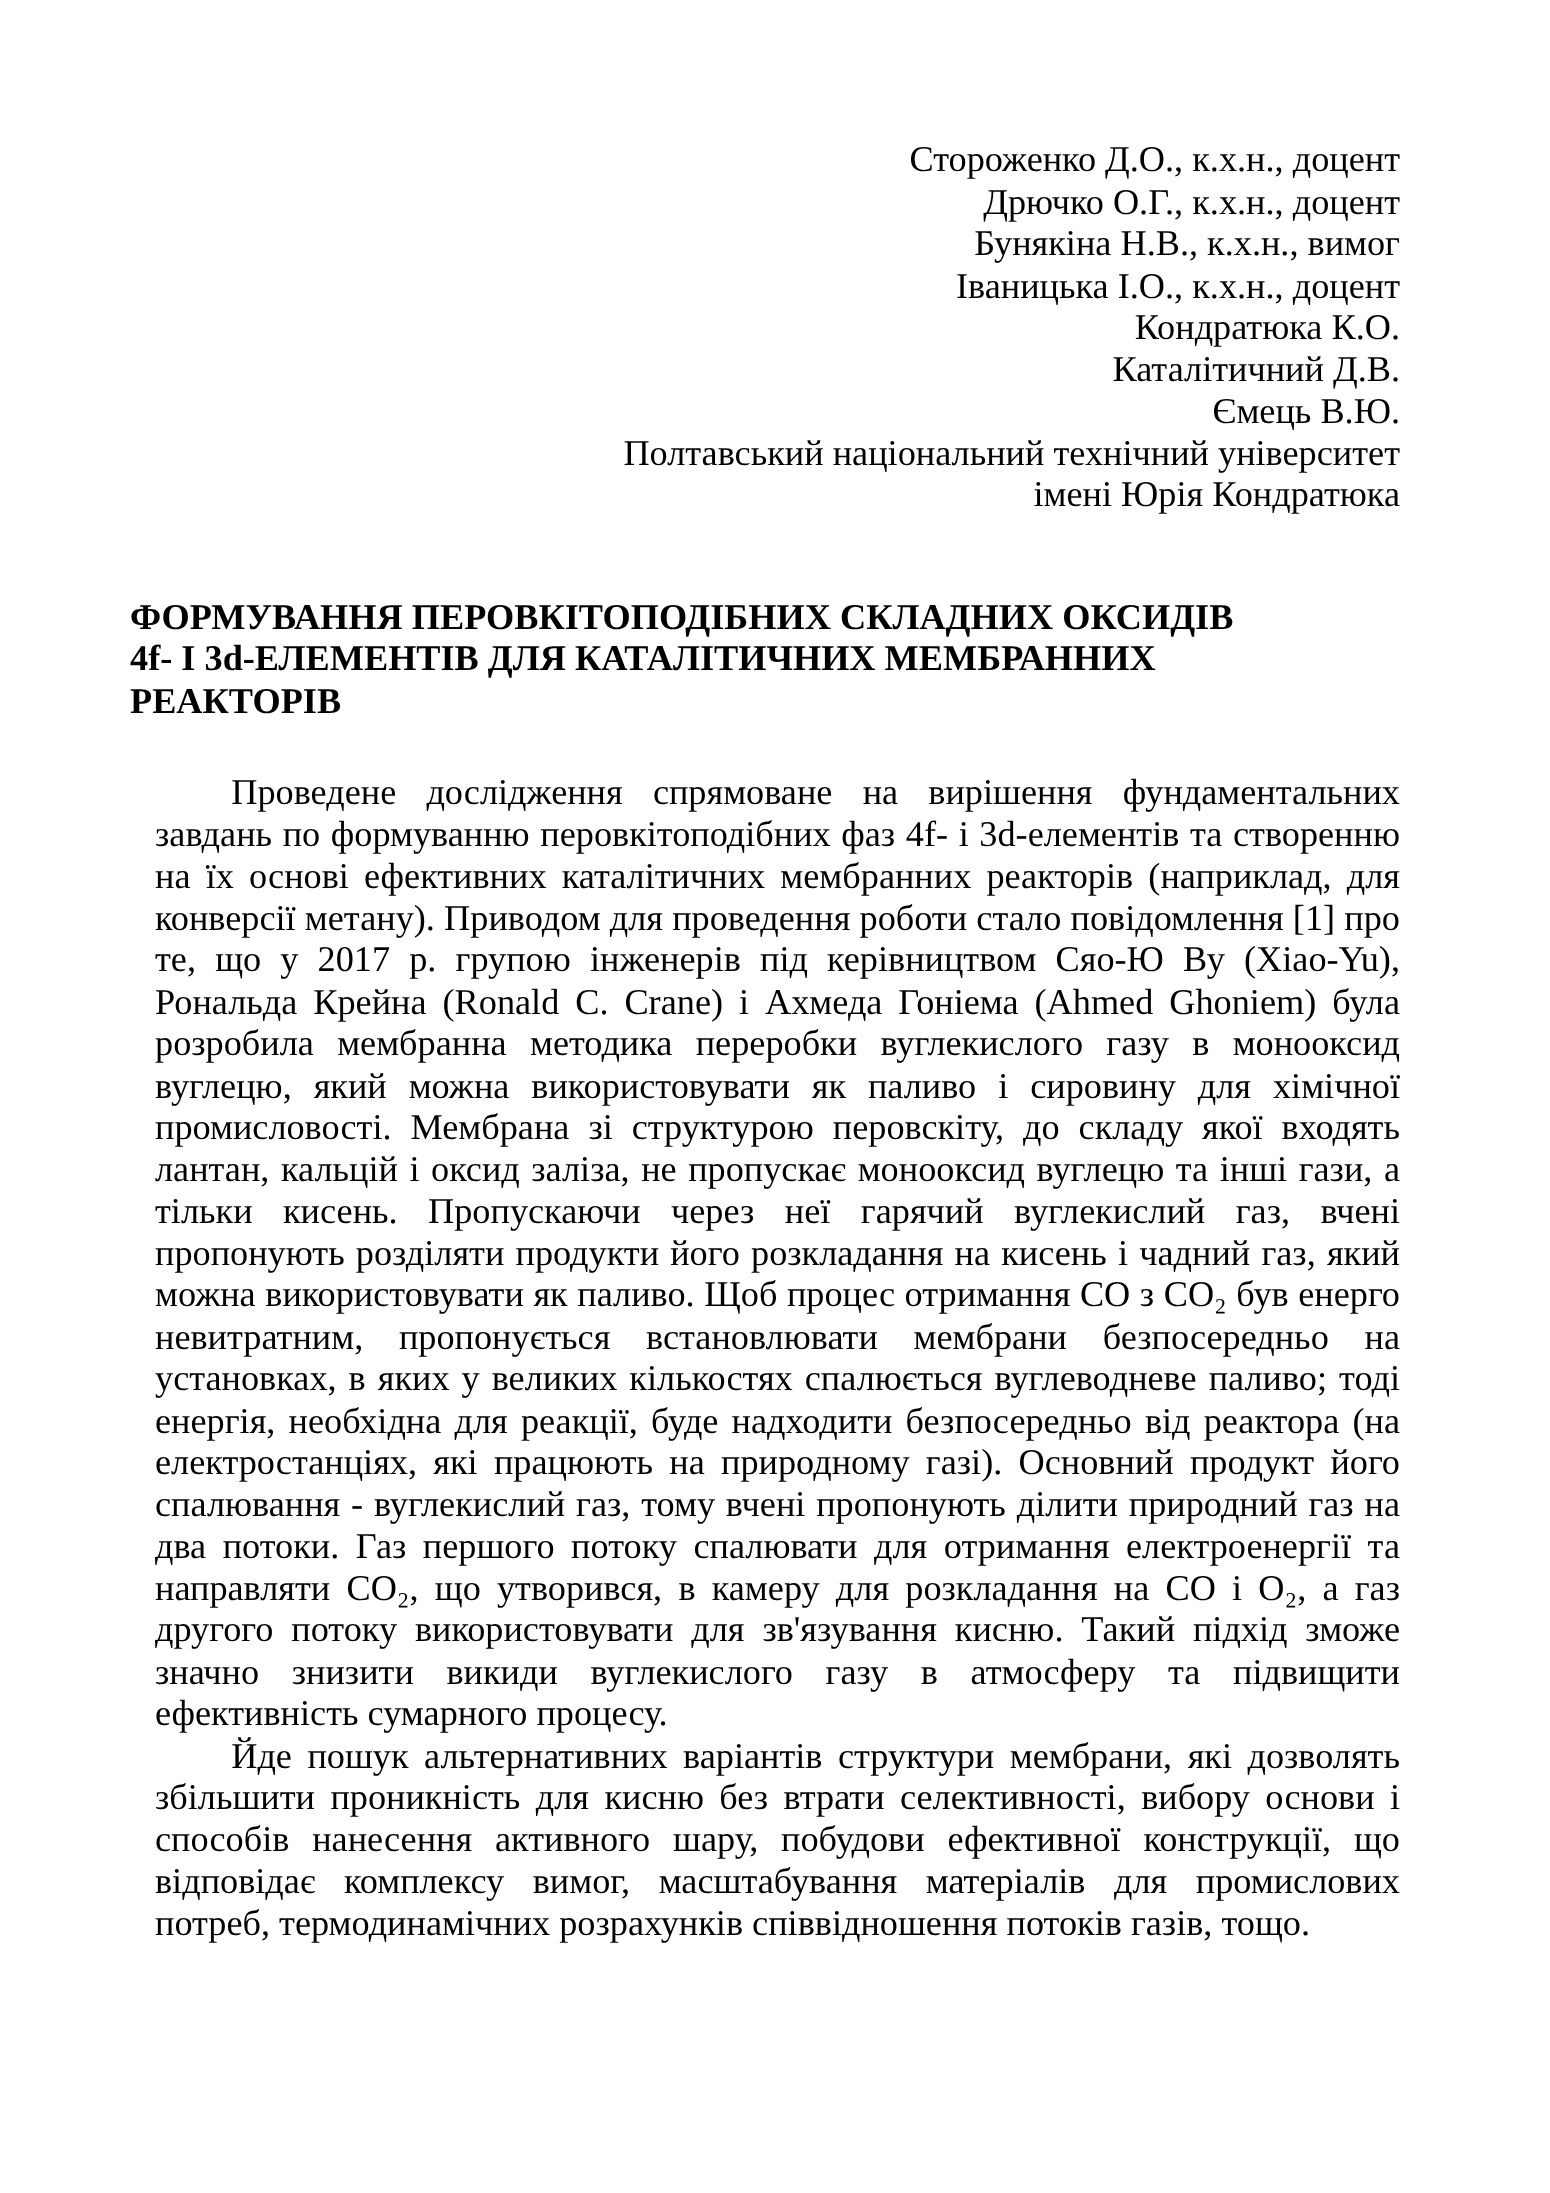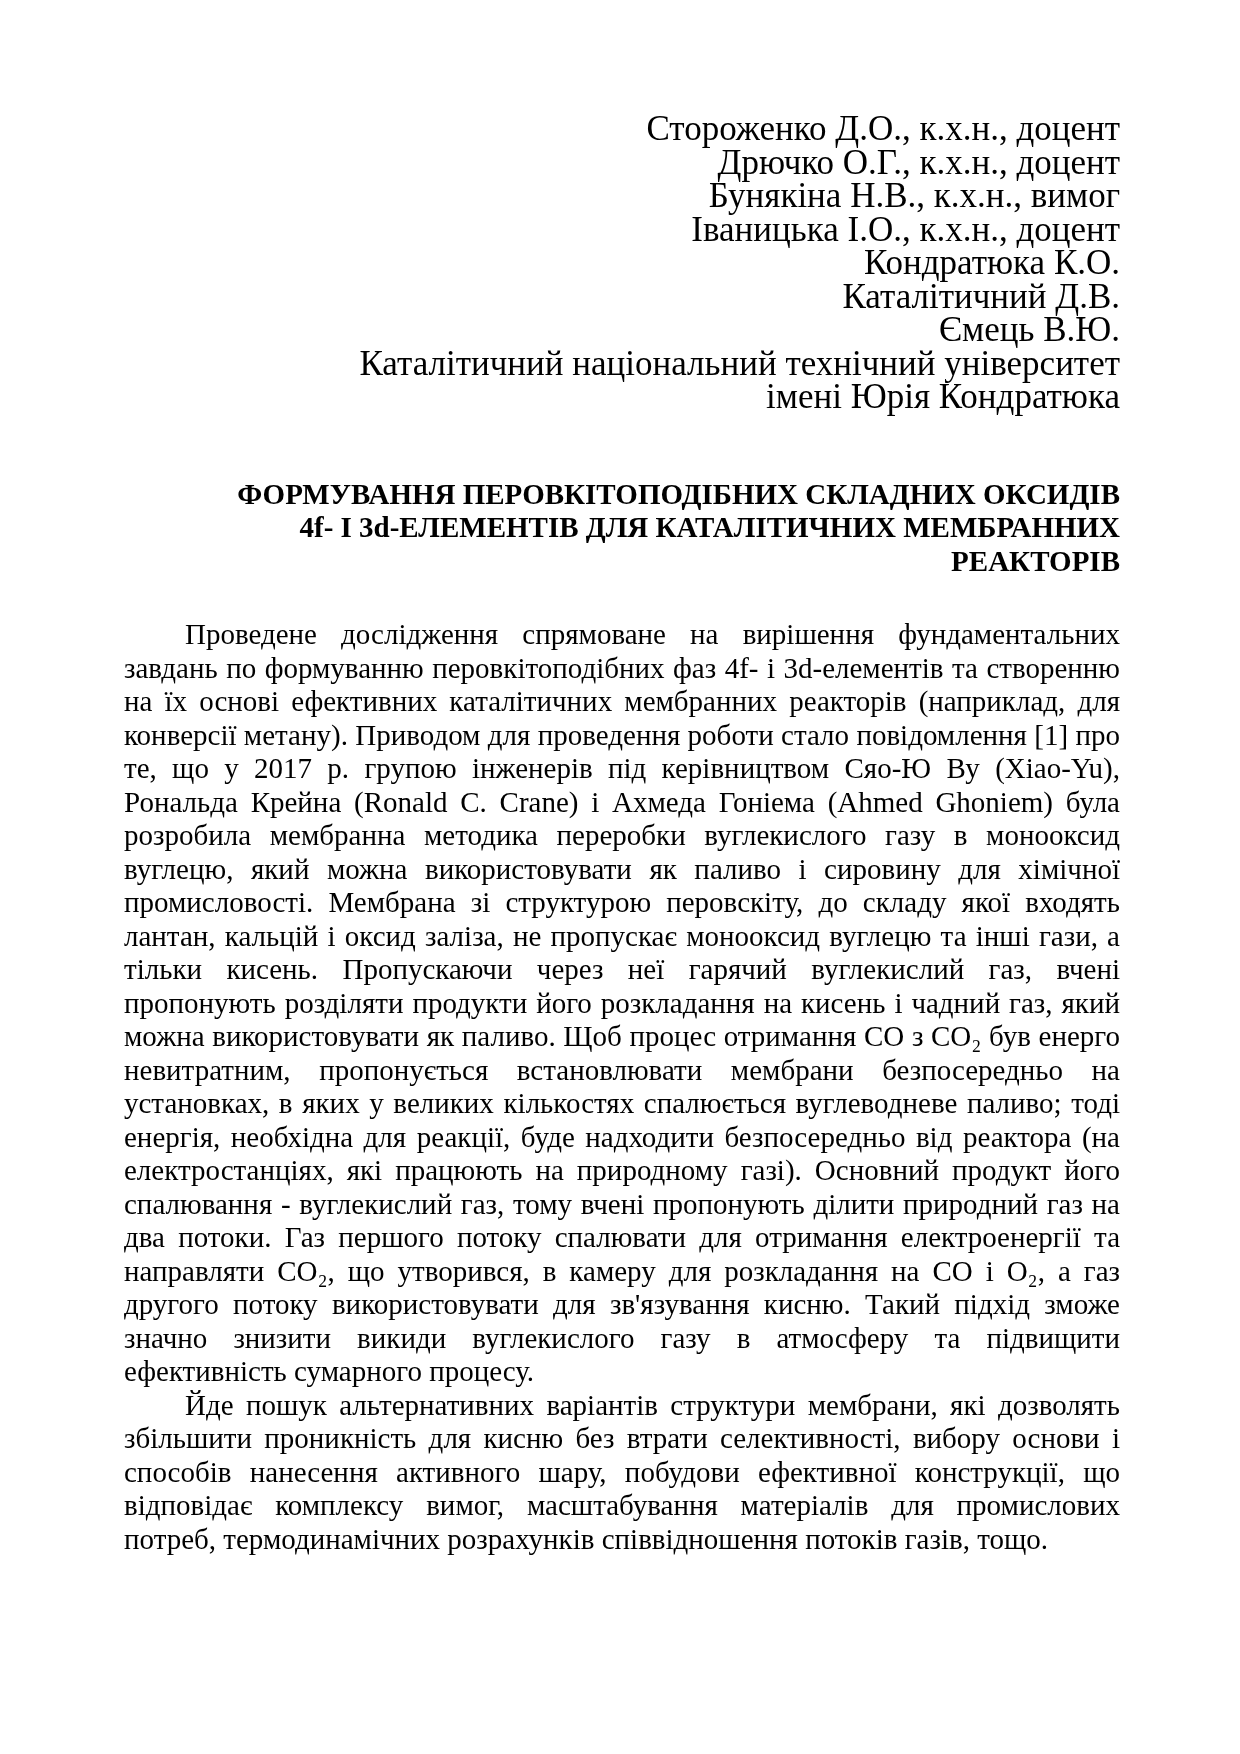--- a/index.html
+++ b/index.html
@@ -12,29 +12,29 @@
     height: 1754px;
     box-sizing: border-box;
     background: #ffffff;
     color: #000000;
     font-family: "Liberation Serif", "DejaVu Serif", serif;
     padding: 112px 120px 0 104px;
     overflow: hidden;
   }
   .author-block {
     text-align: right;
-    font-size: 35px;
+    font-size: 29px;
     line-height: 33.5px;
   }
   .author-line, .affiliation-line {
     white-space: nowrap;
   }
   .doc-title {
     margin: 64px 0 0 0;
-    text-align: right;
+    text-align: left;
     font-size: 29px;
     line-height: 33.5px;
     font-weight: bold;
   }
   .title-line {
     display: block;
   }
   .body-text {
     margin-top: 40px;
     font-size: 29px;
@@ -54,21 +54,21 @@
 <div class="page">
 
   <div class="author-block">
     <div class="author-line">Стороженко Д.О., к.х.н., доцент</div>
     <div class="author-line">Дрючко О.Г., к.х.н., доцент</div>
     <div class="author-line">Бунякіна Н.В., к.х.н., вимог</div>
     <div class="author-line">Іваницька І.О., к.х.н., доцент</div>
     <div class="author-line">Кондратюка К.О.</div>
     <div class="author-line">Каталітичний Д.В.</div>
     <div class="author-line">Ємець В.Ю.</div>
-    <div class="affiliation-line">Каталітичний національний технічний університет</div>
+    <div class="affiliation-line">Полтавський національний технічний університет</div>
     <div class="affiliation-line">імені Юрія Кондратюка</div>
   </div>
 
   <h1 class="doc-title">
     <span class="title-line">ФОРМУВАННЯ ПЕРОВКІТОПОДІБНИХ СКЛАДНИХ ОКСИДІВ</span>
     <span class="title-line">4f- І 3d-ЕЛЕМЕНТІВ ДЛЯ КАТАЛІТИЧНИХ МЕМБРАННИХ</span>
     <span class="title-line">РЕАКТОРІВ</span>
   </h1>
 
   <div class="body-text">

